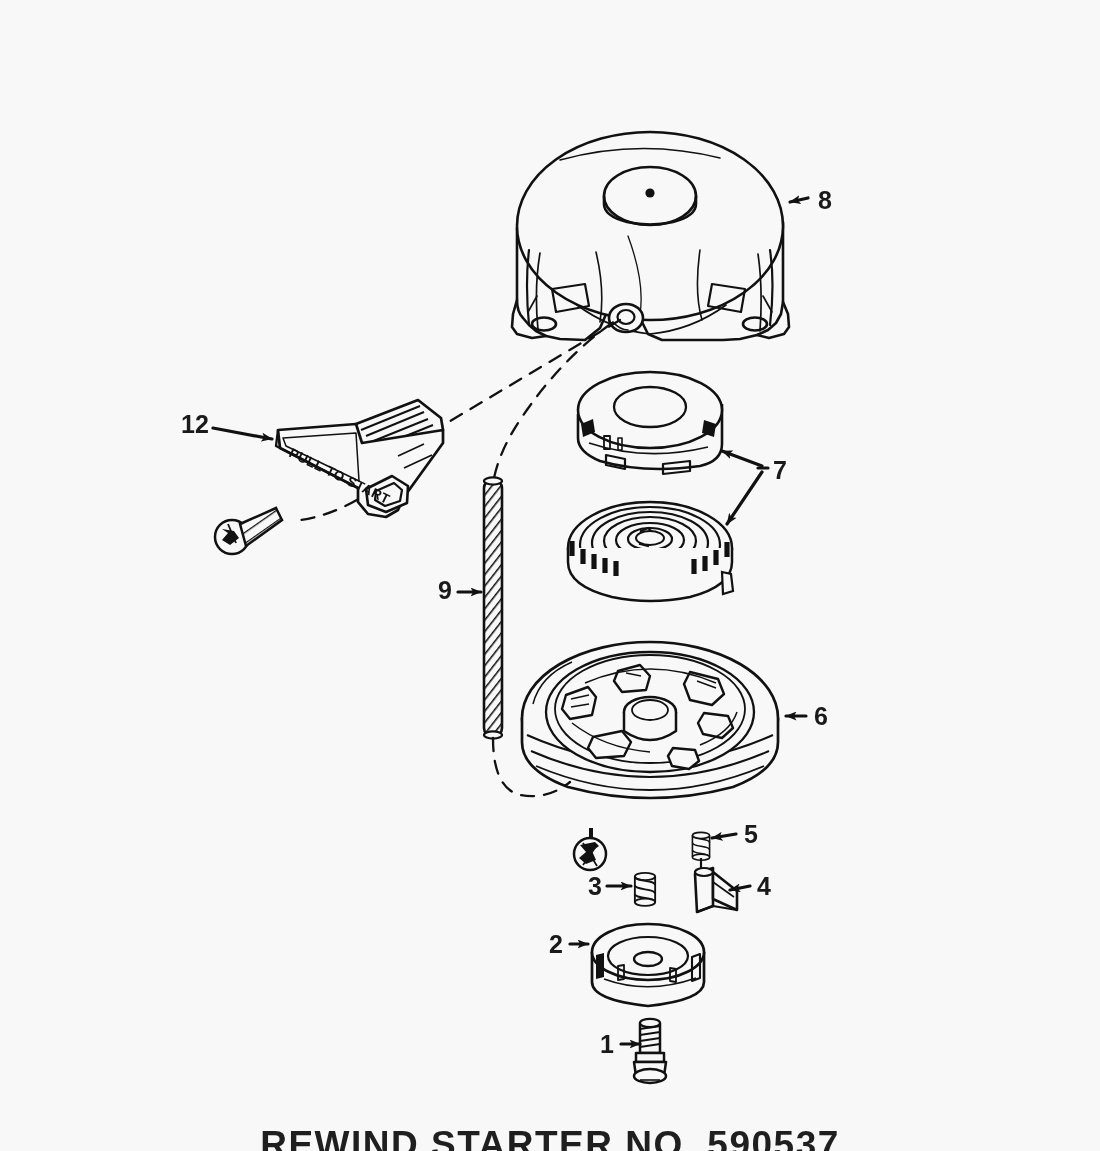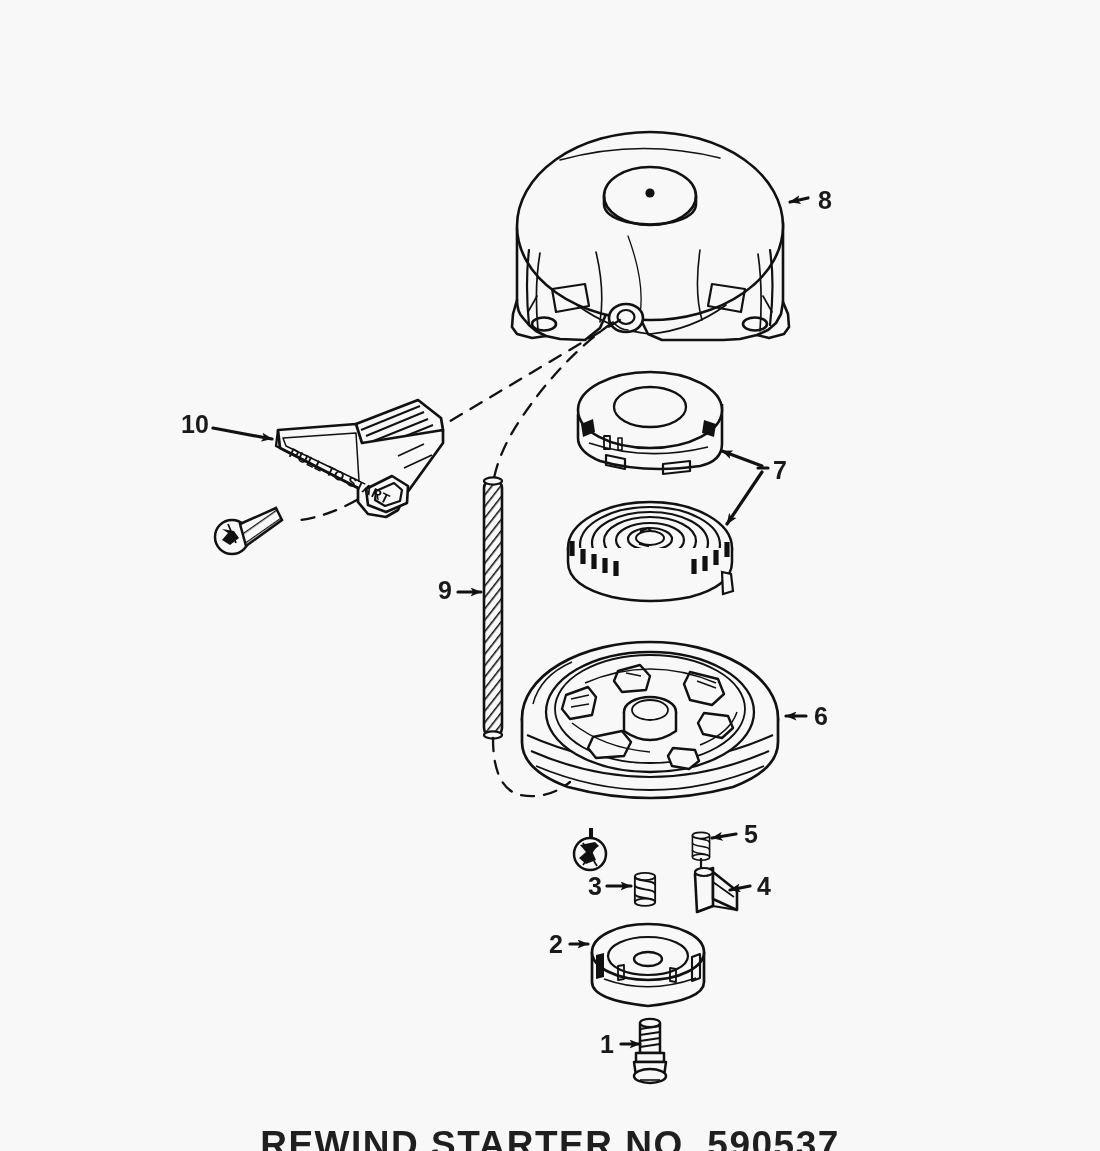--- a/index.html
+++ b/index.html
@@ -348,17 +348,17 @@
 
   <div class="callout-num" style="left:600px; top:1032px;">1</div>
   <div class="callout-num" style="left:549px; top:932px;">2</div>
   <div class="callout-num" style="left:588px; top:874px;">3</div>
   <div class="callout-num" style="left:757px; top:874px;">4</div>
   <div class="callout-num" style="left:744px; top:822px;">5</div>
   <div class="callout-num" style="left:814px; top:704px;">6</div>
   <div class="callout-num" style="left:773px; top:458px;">7</div>
   <div class="callout-num" style="left:818px; top:188px;">8</div>
   <div class="callout-num" style="left:438px; top:578px;">9</div>
-  <div class="callout-num" style="left:181px; top:412px;">10</div>
+  <div class="callout-num" style="left:181px; top:412px;">12</div>
 
   <div id="figure-title">REWIND STARTER NO. 590537</div>
 
 </div>
 
 </body></html>

